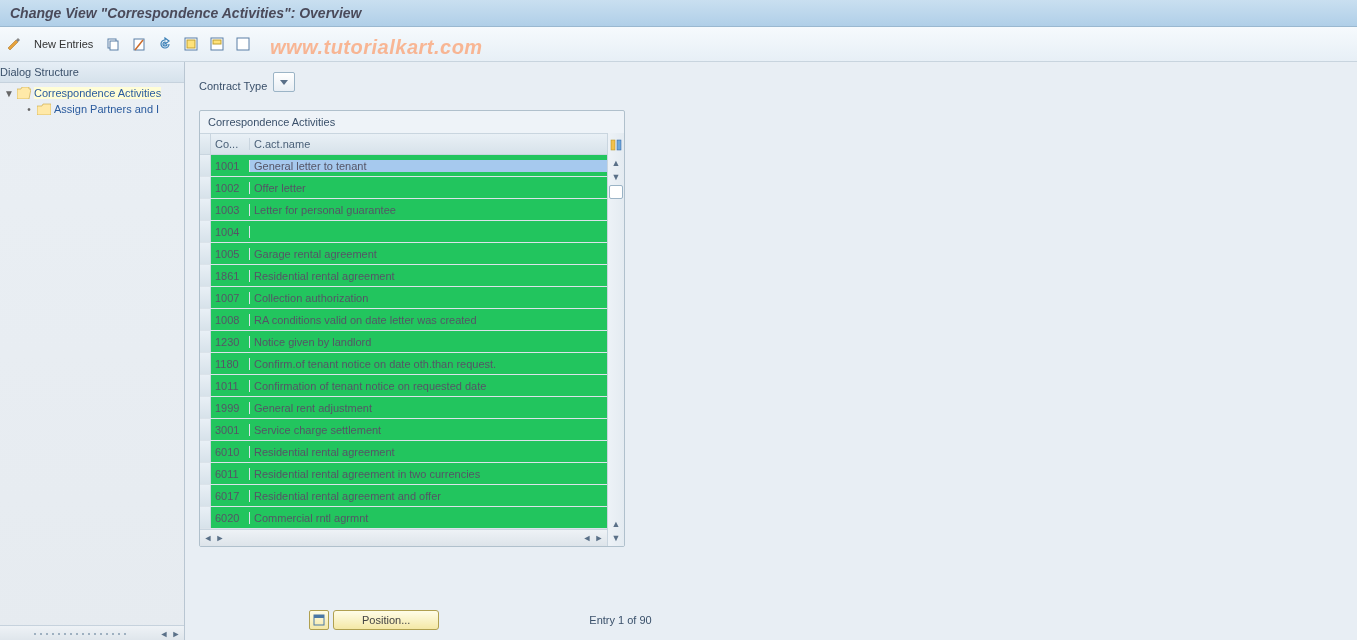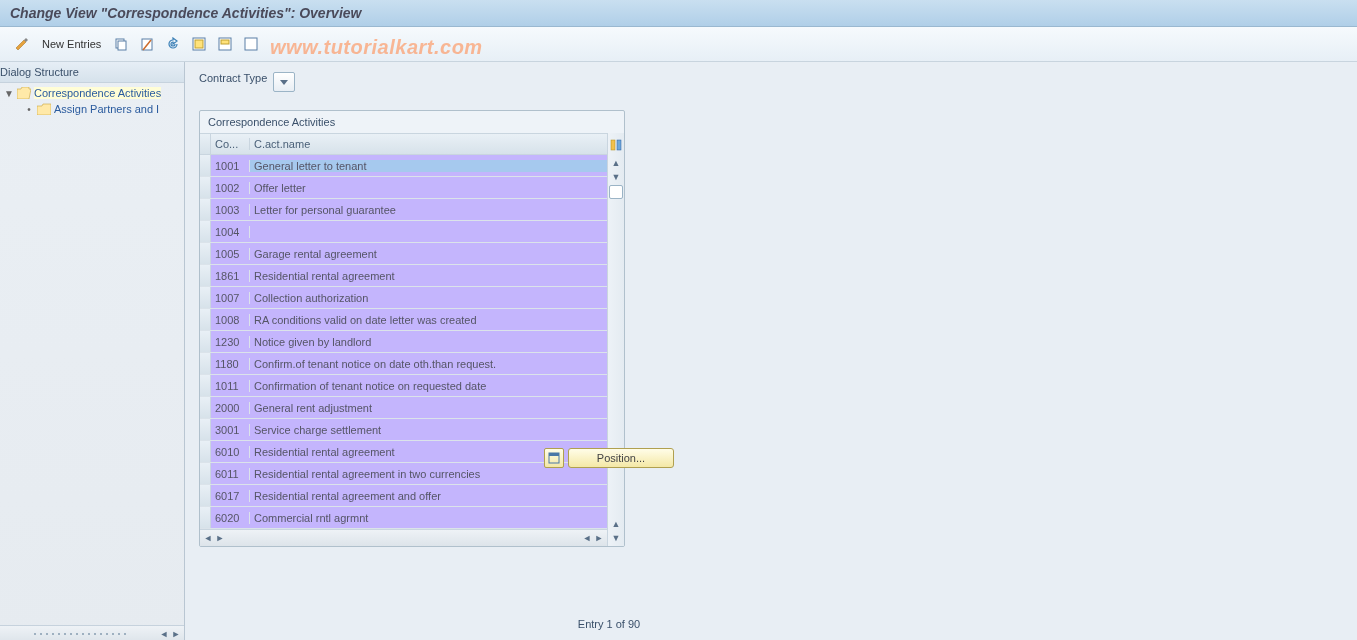--- a/index.html
+++ b/index.html
@@ -34,21 +34,21 @@
     font-size: 14px;
     color: #4a4a5a;
   }
   
   .toolbar {
     height: 34px;
     background: linear-gradient(to bottom, #f6fafd 0%, #e7eff6 100%);
     border-bottom: 1px solid #c8d4de;
     display: flex;
     align-items: center;
-    padding: 0 12px;
+    padding: 0 4px;
     gap: 6px;
     position: relative;
   }
   .toolbar .tb-btn {
     width: 20px;
     height: 20px;
     display: flex;
     align-items: center;
     justify-content: center;
     border-radius: 2px;
@@ -145,21 +145,21 @@
   
   .content {
     flex: 1;
     padding: 10px 14px;
     background: #e8eef4;
     overflow: hidden;
     position: relative;
   }
   .contract-row {
     display: flex;
-    align-items: flex-start;
+    align-items: flex-end;
     gap: 6px;
     margin-bottom: 18px;
   }
   .contract-row label {
     color: #3a506a;
     font-size: 11px;
   }
   .dropdown {
     width: 20px; height: 18px;
     border: 1px solid #9bb4c6;
@@ -214,21 +214,21 @@
     width:18px;
     display:flex;align-items:center;justify-content:center;
     border-left:1px solid #c9d5df;
   }
   .table-body {
   }
   .row {
     display:flex;
     height:21px;
     align-items:center;
-    background:#c4b5fd;
+    background:#22c55e;
     border-bottom:1px solid #dbe3ea;
   }
   .row .handle{
     width:10px;height:100%;
     background:linear-gradient(to bottom,#e9f0f6,#d7e2ea);
     border-right:1px solid #c9d5df;
   }
   .row .cell{
     padding:0 4px;
     font-size:11px;
@@ -276,21 +276,20 @@
   
   .footer-row{
     position:absolute;
     left:14px;
     bottom:12px;
     width:600px;
     display:flex;
     align-items:center;
     gap:150px;
     padding-left:110px;
-    flex-direction:column;
   }
   .position-btn-wrap{display:flex;align-items:center;gap:4px;}
   .position-icon{
     width:18px;height:18px;border:1px solid #b0a050;border-radius:2px;
     background:linear-gradient(to bottom,#fffde8,#f4e8a6);
     display:flex;align-items:center;justify-content:center;
   }
   .position-btn{
     height:20px;line-height:18px;
     padding:0 28px;
@@ -458,21 +457,21 @@
                   <div class="cell code">1180</div>
                   <div class="cell name">Confirm.of tenant notice on date oth.than request.</div>
                 </div>
                 <div class="row">
                   <div class="handle"></div>
                   <div class="cell code">1011</div>
                   <div class="cell name">Confirmation of tenant notice on requested date</div>
                 </div>
                 <div class="row">
                   <div class="handle"></div>
-                  <div class="cell code">2000</div>
+                  <div class="cell code">1999</div>
                   <div class="cell name">General rent adjustment</div>
                 </div>
                 <div class="row">
                   <div class="handle"></div>
                   <div class="cell code">3001</div>
                   <div class="cell name">Service charge settlement</div>
                 </div>
                 <div class="row">
                   <div class="handle"></div>
                   <div class="cell code">6010</div>

